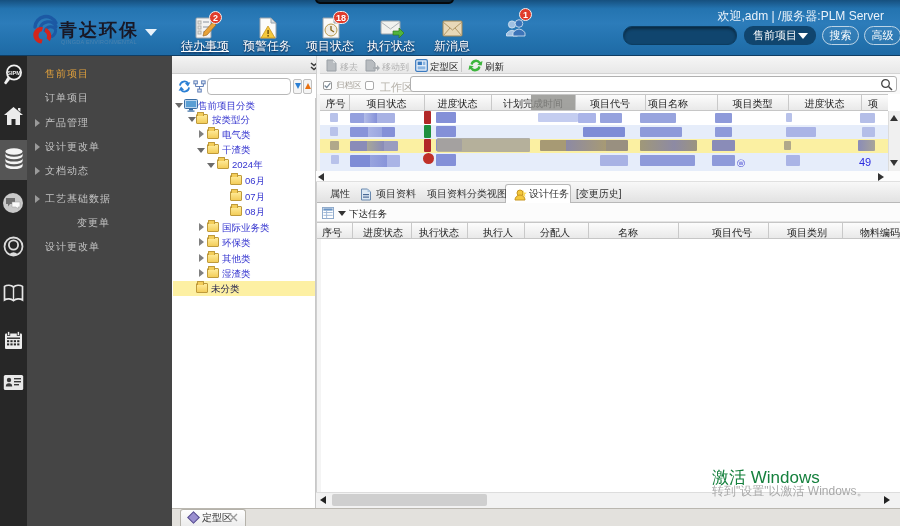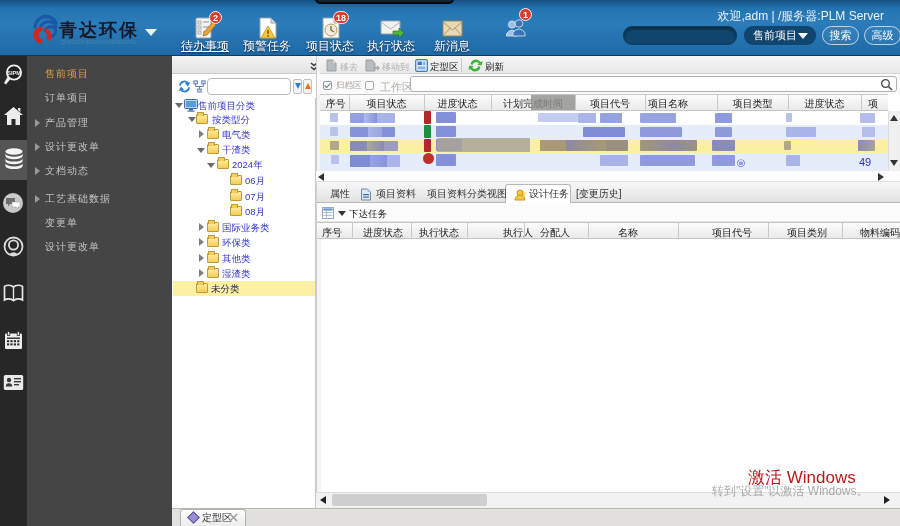--- a/index.html
+++ b/index.html
@@ -58,21 +58,21 @@
 
 #tb2{left:317px;top:203px;width:583px;height:19px;background:#fcfcfc;border-bottom:1px solid #e4e4e4;}
 
 #t2head{left:317px;top:222px;width:583px;height:17px;background:linear-gradient(#fcfcfc,#e9e9e9);border:1px solid #c6c6c6;border-width:1px 0;}
 .h2{top:226px;font-size:10px;color:#222;}
 #hscroll2{left:316px;top:492px;width:584px;height:16px;background:#f2f2f2;border-top:1px solid #ddd;}
 #hthumb{left:332px;top:494px;width:155px;height:12px;background:#cfcfcf;border-radius:2px;}
 
 #bstrip{left:172px;top:508px;width:728px;height:18px;background:#e3e1dd;border-top:1px solid #bab7b0;}
 #btab{left:180px;top:509px;width:66px;height:17px;background:linear-gradient(#fefefe,#ececec);border:1px solid #b5b2aa;border-bottom:none;border-radius:3px 3px 0 0;font-size:12px;color:#444;line-height:16px;}
-#wm1{left:748px;top:466px;font-size:17px;color:#b91c1c;}
+#wm1{left:712px;top:466px;font-size:17px;color:#15803d;}
 #wm2{left:712px;top:483px;font-size:12px;color:#a8a8a8;}
 .scar{position:absolute;width:0;height:0;}
 </style>
 </head>
 <body>
 <div id="topbar" class="abs"></div>
 <div id="popup" class="abs"></div>
 
 <svg class="abs" style="left:27px;top:14px" width="32" height="32" viewBox="0 0 32 32">
  <g fill="none" stroke="#1c59a4" stroke-linecap="round">
@@ -204,21 +204,21 @@
 <div class="mitem abs" style="top:67px;color:#e0a03c;">售前项目</div>
 <div class="mitem abs" style="top:91px;">订单项目</div>
 <div class="marrow abs" style="top:119px;"></div>
 <div class="mitem abs" style="top:116px;">产品管理</div>
 <div class="marrow abs" style="top:143px;"></div>
 <div class="mitem abs" style="top:140px;">设计更改单</div>
 <div class="marrow abs" style="top:167px;"></div>
 <div class="mitem abs" style="top:164px;">文档动态</div>
 <div class="marrow abs" style="top:195px;"></div>
 <div class="mitem abs" style="top:192px;">工艺基础数据</div>
-<div class="mitem abs" style="top:216px;">变更单</div>
+<div class="mitem abs" style="top:216px;margin-left:32px;">变更单</div>
 <div class="mitem abs" style="top:240px;">设计更改单</div>
 
 <div id="treepanel" class="abs"></div>
 <div id="treestrip" class="abs"></div>
 <svg class="abs" style="left:310px;top:62px" width="8" height="9" viewBox="0 0 8 9">
     <path d="M1 1 L4 3.6 L7 1 M1 5 L4 7.6 L7 5" fill="none" stroke="#3a3a3a" stroke-width="1.5"></path>
   </svg>
 <div id="treetools" class="abs"></div>
 <div id="treeinput" class="abs"></div>
 
@@ -422,21 +422,21 @@
     <rect x="0.5" y="0.5" width="12" height="12" fill="#fff" stroke="#8aa6c8"></rect>
     <rect x="1.5" y="1.5" width="10" height="2.4" fill="#6a94c4"></rect>
     <path d="M1.5 6 h10 M1.5 9 h10 M5 4 v8.5" stroke="#9ab4d4" fill="none"></path>
   </svg>
 <div class="scar abs" style="left:338px;top:211px;border-left:4px solid transparent;border-right:4px solid transparent;border-top:5px solid #333;"></div>
 <div class="abs" style="left:349px;top:208px;font-size:9.5px;color:#222;">下达任务</div>
 <div id="t2head" class="abs"></div>
 <div class="h2 abs" style="left:318px;width:28px;text-align:center;">序号</div>
 <div class="h2 abs" style="left:359px;width:48px;text-align:center;">进度状态</div>
 <div class="h2 abs" style="left:415px;width:48px;text-align:center;">执行状态</div>
-<div class="h2 abs" style="left:480px;width:36px;text-align:center;margin-left:20px;">执行人</div>
+<div class="h2 abs" style="left:480px;width:36px;text-align:center;">执行人</div>
 <div class="h2 abs" style="left:537px;width:36px;text-align:center;">分配人</div>
 <div class="h2 abs" style="left:616px;width:24px;text-align:center;">名称</div>
 <div class="h2 abs" style="left:708px;width:48px;text-align:center;">项目代号</div>
 <div class="h2 abs" style="left:783px;width:48px;text-align:center;">项目类别</div>
 <div class="h2 abs" style="left:856px;width:48px;text-align:center;">物料编码</div>
 <div class="vline abs" style="left:352px;top:223px;"></div>
 <div class="vline abs" style="left:411px;top:223px;"></div>
 <div class="vline abs" style="left:467px;top:223px;"></div>
 <div class="vline abs" style="left:524px;top:223px;"></div>
 <div class="vline abs" style="left:588px;top:223px;"></div>

